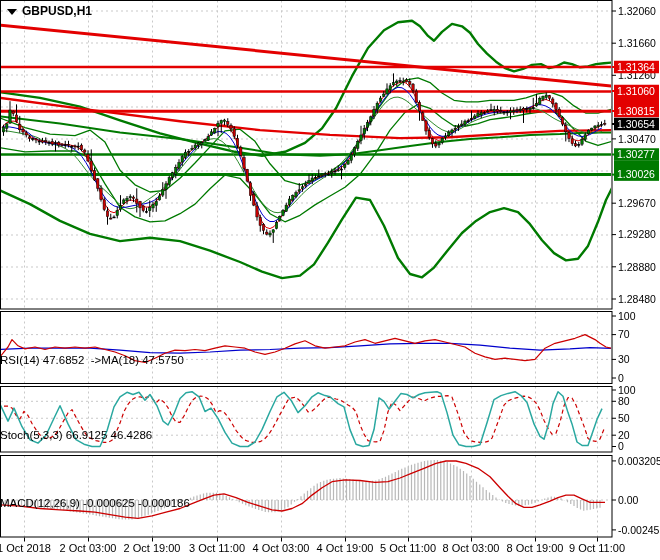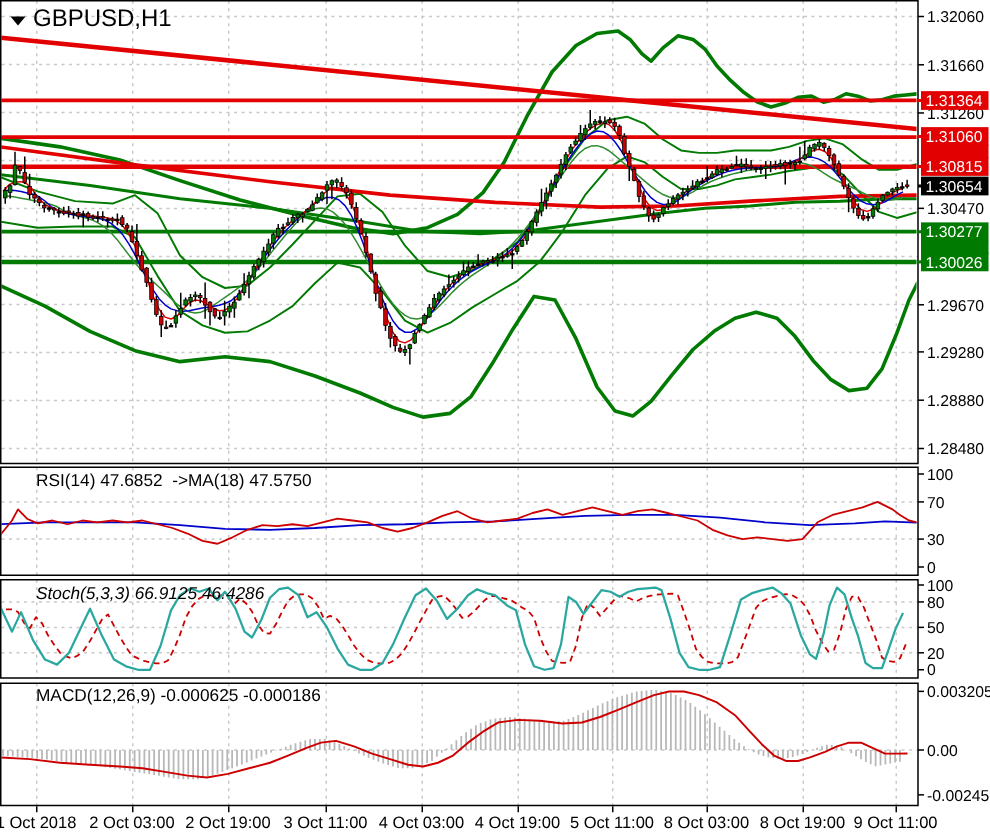--- a/index.html
+++ b/index.html
@@ -1,25 +1,25 @@
 <!DOCTYPE html>
 <html><head>
 <meta charset="utf-8">
 <style>
   html,body{margin:0;padding:0;background:#e8e8e8;}
   .stage{position:relative;width:660px;height:560px;background:#ffffff;
          font-family:"Liberation Sans",sans-serif;overflow:hidden;}
   .stage svg{position:absolute;left:0;top:0;}
-  .title-bar{position:absolute;left:7px;top:4px;font-size:16px;font-weight:400;color:#000;
+  .title-bar{position:absolute;left:7px;top:4px;font-size:12px;font-weight:700;color:#000;
              white-space:pre;z-index:5;display:flex;align-items:center;gap:5px;}
   .dd-arrow{display:inline-block;width:0;height:0;border-left:5px solid transparent;
             border-right:5px solid transparent;border-top:6px solid #000;margin-top:1px;}
-  .panel-label{position:absolute;left:24px;font-size:11.5px;color:#000;white-space:pre;z-index:5;}
+  .panel-label{position:absolute;left:0;font-size:11.5px;color:#000;white-space:pre;z-index:5;margin-top:39px;}
   #rsi-label{top:315px;}
-  #stoch-label{top:390px;font-style:italic;}
+  #stoch-label{top:390px;}
   #macd-label{top:458px;}
 </style>
 </head>
 <body>
 
 <div class="stage">
   <svg id="chart-svg" width="660" height="560" viewBox="0 0 660 560">
       <rect x="0" y="0" width="660" height="560" fill="#ffffff"></rect>
       <defs>
         <clipPath id="cp-main">

